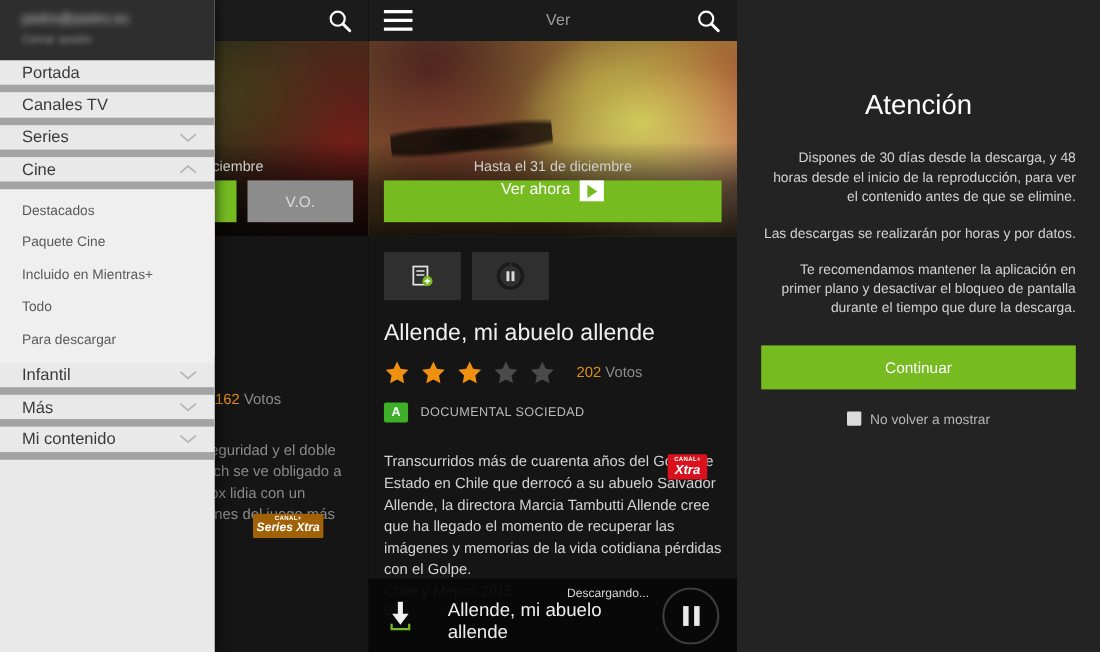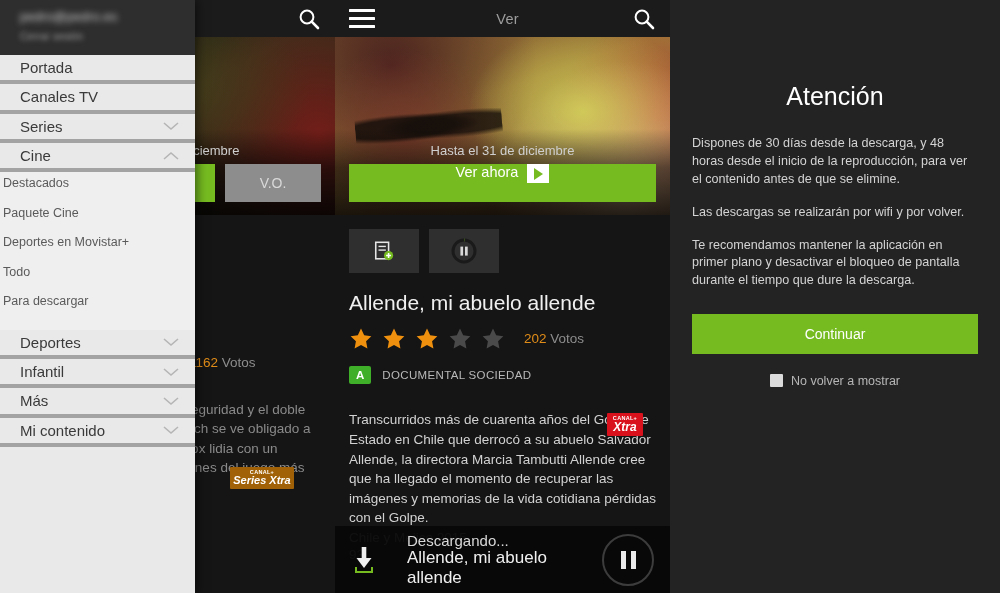--- a/index.html
+++ b/index.html
@@ -119,56 +119,56 @@
   .synopsis.dim { color:#8a8a8a; }
   .meta-line { font-size: 13.5px; color:#8a8a8a; margin-top: 2px; }
 
   
   .dl-bar {
     position:absolute; left:0; right:0; bottom:0; height: 67px;
     background: rgba(8,8,8,.93); display:flex; align-items:center; padding: 0 16px; gap: 12px;
   }
   .dl-icon { width: 26px; height: 30px; flex:0 0 auto; }
   .dl-texts { flex: 1; }
-  .dl-status { font-size: 15px; color:#d8d8d8; margin-left: 18px; }
+  .dl-status { font-size: 11px; color:#d8d8d8; margin-left: 18px; text-align: right; }
   .dl-title { font-size: 17px; color:#efefef; margin-left: 18px; margin-top: -1px; }
   .dl-pause {
     width: 52px; height: 52px; border-radius:50%; border: 2.5px solid #3c3c3c;
     display:flex; align-items:center; justify-content:center; cursor:pointer; background: transparent;
   }
   .dl-pause i { width: 5px; height: 18px; background:#eaeaea; display:block; margin: 0 2.5px; }
 
   
   .drawer {
     position:absolute; left:0; top:0; width: 195px; height: 593px; z-index: 40;
     background:#e9e9e9; display:flex; flex-direction:column;
     box-shadow: 2px 0 10px rgba(0,0,0,.55);
   }
   .drawer-account { background:#2e2e2e; height: 55px; padding: 10px 20px 0; }
   .acct-email {
     font-size: 12.5px; color:#cfcfcf; filter: blur(3.4px); letter-spacing:.3px;
   }
   .acct-signout { font-size: 10.5px; color:#9a9a9a; filter: blur(2.6px); margin-top: 6px; }
   .nav-item {
     height: 29.3px; display:flex; align-items:center; padding: 0 20px;
-    font-size: 15px; color:#3a3a3a; border-bottom: 4px solid #a3a3a3; cursor:pointer;
+    font-size: 15px; color:#3a3a3a; border-bottom: 7px solid #a3a3a3; cursor:pointer;
     background:#e9e9e9; position:relative;
   }
   .nav-item .chev { position:absolute; right: 16px; width: 16px; height: 10px; }
   .sub-wrap { background: #efefef; padding: 4px 0 6px; }
   .nav-sub {
-    height: 29.5px; display:flex; padding: 0 3px;
+    height: 29.5px; display:flex; align-items:center; padding: 0 20px;
     font-size: 12.5px; color:#5a5a5a; cursor:pointer; background:#efefef;
   }
   .drawer-filler { flex: 1; background:#e9e9e9; }
 
   
   .dialog { padding: 0 22px; color:#e8e8e8; }
   .dlg-title { text-align:center; font-size: 25px; color:#fff; margin-top: 82px; margin-bottom: 24px; font-weight: 400;}
-  .dlg-p { text-align:left; font-size: 12.6px; line-height: 1.42; color:#d3d3d3; margin-bottom: 15px; }
+  .dlg-p { text-align:right; font-size: 12.6px; line-height: 1.42; color:#d3d3d3; margin-bottom: 15px; }
   .dlg-btn {
     display:block; width: 100%; height: 40px; background:#76bc21; color:#fff;
     font-size: 14px; border:none; cursor:pointer; margin-top: 24px;
     font-family: "Liberation Sans", sans-serif;
     text-align: center;
   }
   .dlg-check-row { display:flex; align-items:flex-start; justify-content:center; gap: 8px; margin-top: 20px; }
   .checkbox { width: 13px; height: 13px; background:#dcdcdc; border-radius:1px; cursor:pointer; display:block; }
   .dlg-check-label { font-size: 12.5px; color:#b6b6b6; }
 </style>
@@ -282,36 +282,30 @@
       </div>
 
       <div class="sub-wrap">
         <div class="nav-sub">
           <span>Destacados</span>
         </div>
         <div class="nav-sub">
           <span>Paquete Cine</span>
         </div>
         <div class="nav-sub">
-          <span>Deportes en Movistar+</span>
+          <span>Incluido en Mientras+</span>
         </div>
         <div class="nav-sub">
           <span>Todo</span>
         </div>
         <div class="nav-sub">
           <span>Para descargar</span>
         </div>
       </div>
 
-      <div class="nav-item">
-        <span>Deportes</span>
-        <svg class="chev" viewBox="0 0 16 10">
-            <polyline points="1,2 8,8 15,2" fill="none" stroke="#b5b5b5" stroke-width="1.6"></polyline>
-          </svg>
-      </div>
       <div class="nav-item">
         <span>Infantil</span>
         <svg class="chev" viewBox="0 0 16 10">
             <polyline points="1,2 8,8 15,2" fill="none" stroke="#b5b5b5" stroke-width="1.6"></polyline>
           </svg>
       </div>
       <div class="nav-item">
         <span>Más</span>
         <svg class="chev" viewBox="0 0 16 10">
             <polyline points="1,2 8,8 15,2" fill="none" stroke="#b5b5b5" stroke-width="1.6"></polyline>
@@ -427,21 +421,21 @@
           <i></i>
           <i></i>
         </button>
     </div>
   </div>
 
   <div class="panel panel-right">
     <div class="dialog">
       <div class="dlg-title">Atención</div>
       <div class="dlg-p">Dispones de 30 días desde la descarga, y 48 horas desde el inicio de la reproducción, para ver el contenido antes de que se elimine.</div>
-      <div class="dlg-p">Las descargas se realizarán por wifi y por volver.</div>
+      <div class="dlg-p">Las descargas se realizarán por horas y por datos.</div>
       <div class="dlg-p">Te recomendamos mantener la aplicación en primer plano y desactivar el bloqueo de pantalla durante el tiempo que dure la descarga.</div>
       <button class="dlg-btn">Continuar</button>
       <div class="dlg-check-row">
         <span class="checkbox"></span>
         <span class="dlg-check-label">No volver a mostrar</span>
       </div>
     </div>
   </div>
 
 </div>

